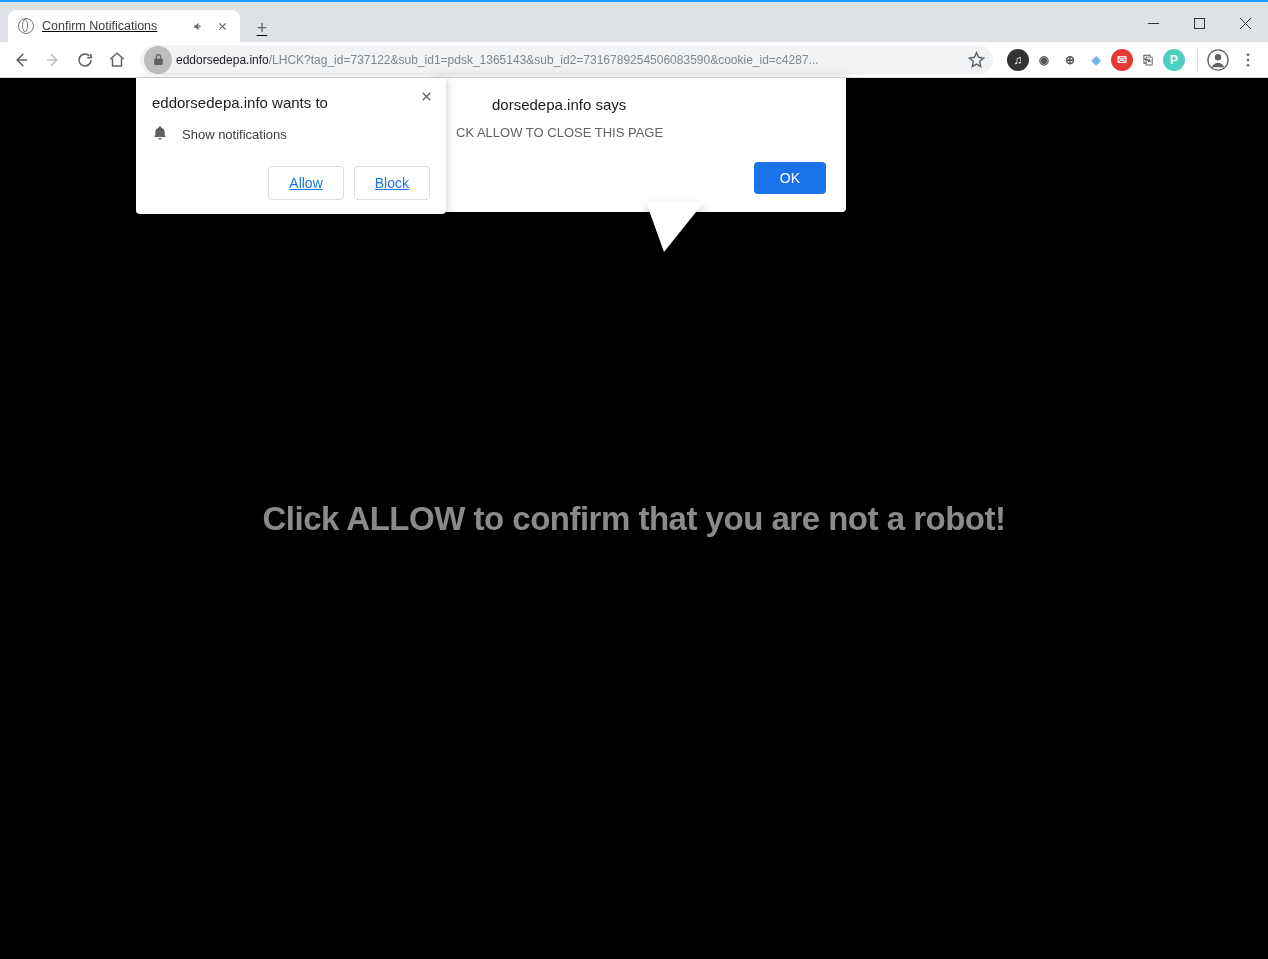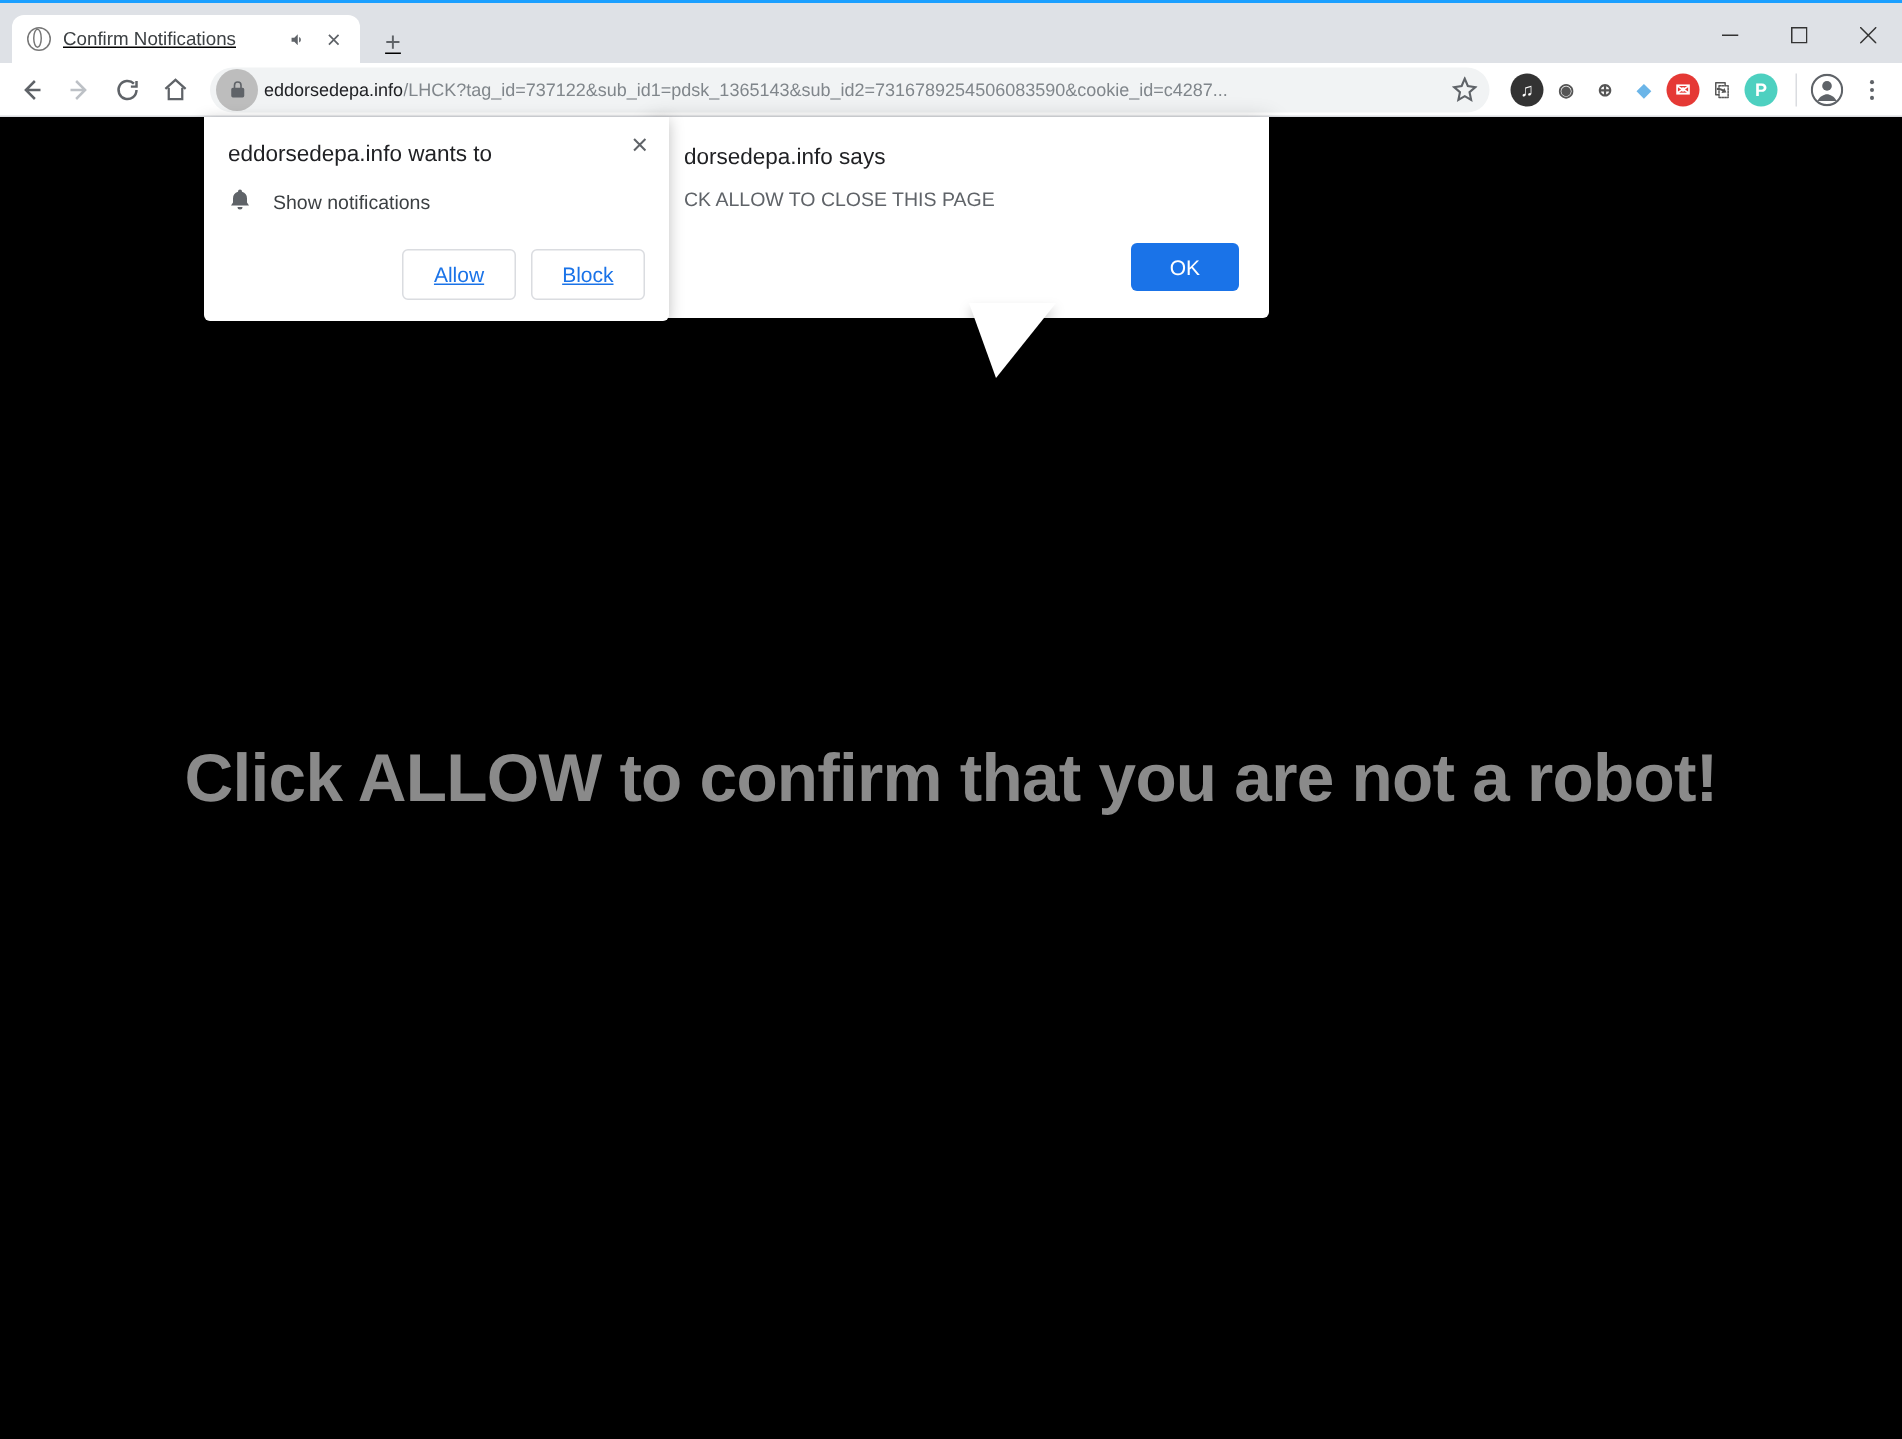--- a/index.html
+++ b/index.html
@@ -172,21 +172,21 @@
 .page {
   position: absolute;
   top: 78px; left: 0; right: 0; bottom: 0;
   background: #000;
   display: flex;
   align-items: center;
   justify-content: center;
 }
 .page-text {
   color: #8a8a8a;
-  font-size: 45px;
+  font-size: 33px;
   font-weight: 700;
   text-align: center;
   letter-spacing: -0.5px;
 }
 
 
 .notif-popup {
   position: absolute;
   top: 78px;
   left: 136px;
@@ -245,20 +245,21 @@
   background: #fff;
   box-shadow: 0 4px 16px rgba(0,0,0,0.3);
   border-radius: 0 0 4px 4px;
   padding: 18px 20px 18px 20px;
   z-index: 15;
 }
 .alert-title {
   font-size: 15px;
   color: #202124;
   margin-bottom: 12px;
+  margin-left: 36px;
 }
 .alert-body {
   font-size: 13px;
   color: #5f6368;
   margin-bottom: 22px;
 }
 .alert-buttons {
   display: flex;
   justify-content: flex-end;
 }

